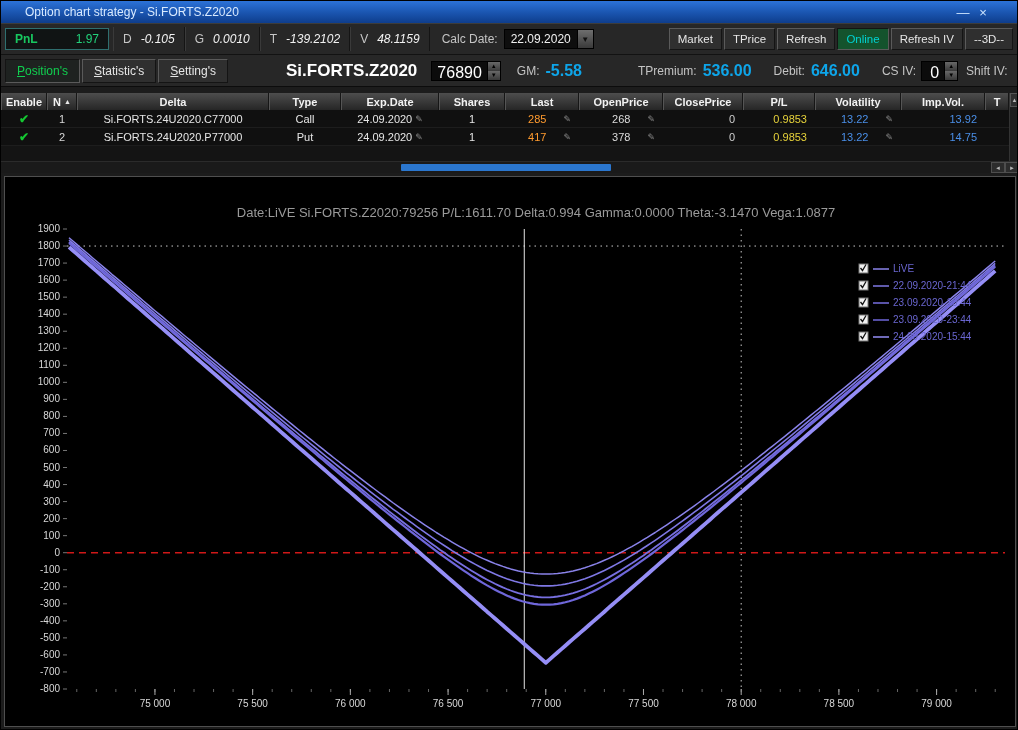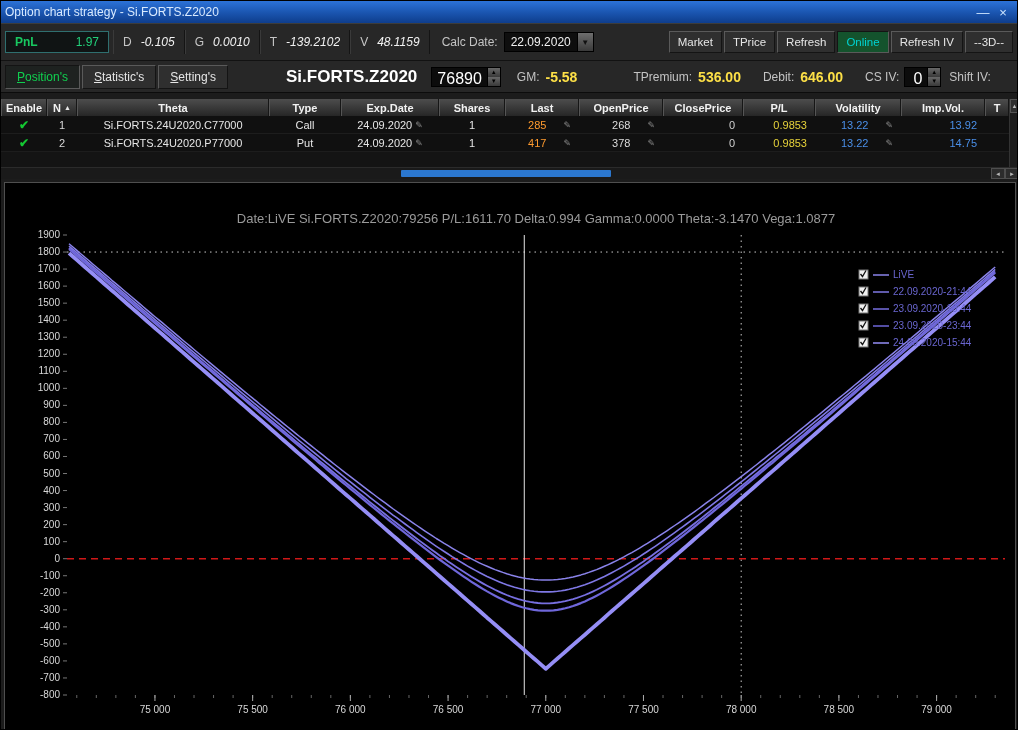--- a/index.html
+++ b/index.html
@@ -4,25 +4,25 @@
 <style>
   * { margin:0; padding:0; box-sizing:border-box; }
   body { background:#000; }
   .window {
     position:relative; width:1018px; height:730px; background:#1c1c1c;
     font-family:"Liberation Sans", sans-serif; color:#ddd; overflow:hidden;
     border:1px solid #000;
   }
   
   .titlebar { height:22px; background:linear-gradient(180deg,#2c72d8 0%,#1a54ae 55%,#0e3d8c 100%);
-    display:flex; align-items:center; padding:0 4px; }
+    display:flex; align-items:center; padding:0 24px; }
   .titlebar-title { color:#d8eaff; font-size:12px; flex:1; }
   .win-btn { color:#cfe6ff; font-size:13px; width:20px; text-align:center; cursor:default; }
   
-  .toolbar1 { height:38px; background:#272727; border-top:1px solid #3c3c3c; border-bottom:1px solid #121212;
+  .toolbar1 { height:32px; background:#272727; border-top:1px solid #3c3c3c; border-bottom:1px solid #121212;
     display:flex; align-items:center; padding:0 4px; }
   .pnl-box { display:flex; align-items:center; justify-content:space-between; width:104px; height:22px;
     border:1px solid #2f6f6f; background:#101414; padding:0 9px; margin-right:4px; flex:none; }
   .pnl-label { color:#18c860; font-weight:bold; font-size:12px; }
   .pnl-value { color:#22d07a; font-size:12px; }
   .greeks { display:flex; height:24px; }
   .greek { display:flex; align-items:center; padding:0 9px; border-left:1px solid #3a3a3a; border-right:1px solid #141414; }
   .greek-label { color:#c6c6c6; font-size:12px; margin-right:9px; }
   .greek-value { color:#f2f2f2; font-size:12px;font-style:italic; }
   .calc-date { display:flex; align-items:center; margin-left:12px; }
@@ -42,21 +42,21 @@
   .tab { height:24px; padding:0 11px; background:#2f2f2f; border:1px solid;
     border-color:#5a5a5a #141414 #141414 #5a5a5a; color:#e6e6e6; font-size:12px; display:flex; align-items:center; }
   .tab.active { background:#1e2220; color:#10cf4f; border-color:#141414 #5a5a5a #5a5a5a #141414; }
   .symbol { font-weight:bold; color:#fff; font-size:17px; margin-left:58px; }
   .spin-box { display:flex; height:20px; border:1px solid #000; background:#0c0c0c; margin-left:14px; }
   .spin-value { color:#fff; font-size:16px; padding:2px 5px; min-width:52px; text-align:right; }
   .spin-value.small { min-width:22px; }
   .spin-btns { width:13px; display:flex; flex-direction:column; border-left:1px solid #000; }
   .spin-up,.spin-down { flex:1; background:linear-gradient(#686868,#393939); color:#000; font-size:6px;
     display:flex; align-items:center; justify-content:center; }
-  .val { color:#fde047; font-weight:bold; font-size:14px; margin-left:6px; }
+  .val { color:#0ea5e9; font-weight:bold; font-size:16px; margin-left:6px; }
   .ml16{margin-left:16px;} .ml56{margin-left:56px;} .ml22{margin-left:22px;} .ml8{margin-left:8px;}
   
   .table-area { position:relative; margin-top:6px; width:1018px; height:80px; background:#131313; }
   .thead { display:grid; height:17px; width:1008px; background:linear-gradient(#4d4d4d,#262626); }
   .th { display:flex; align-items:center; justify-content:center; font-size:11px; font-weight:bold; color:#f2f2f2;
     border-right:1px solid #161616; border-left:1px solid #555; overflow:hidden; white-space:nowrap; }
   .sort-arrow { font-size:7px; margin-left:3px; color:#e8e8e8; }
   .trow { display:grid; height:18px; width:1008px; background:#101010; border-bottom:1px solid #1d1d1d; }
   .td { display:flex; align-items:center; font-size:11px; color:#e6e6e6; padding:0 8px; overflow:hidden; white-space:nowrap; }
   .td.center { justify-content:center; }
@@ -158,21 +158,21 @@
         <span class="spin-down">▼</span>
       </span>
     </div>
     <span class="lbl ml8">Shift IV:</span>
   </div>
 
   <div class="table-area">
     <div id="thead" class="thead" style="grid-template-columns: 46px 30px 192px 72px 98px 66px 74px 84px 80px 72px 86px 84px 24px;">
         <div class="th">Enable</div>
         <div class="th">N<span class="sort-arrow">▲</span></div>
-        <div class="th">Theta</div>
+        <div class="th">Delta</div>
         <div class="th">Type</div>
         <div class="th">Exp.Date</div>
         <div class="th">Shares</div>
         <div class="th">Last</div>
         <div class="th">OpenPrice</div>
         <div class="th">ClosePrice</div>
         <div class="th">P/L</div>
         <div class="th">Volatility</div>
         <div class="th">Imp.Vol.</div>
         <div class="th">T</div>

